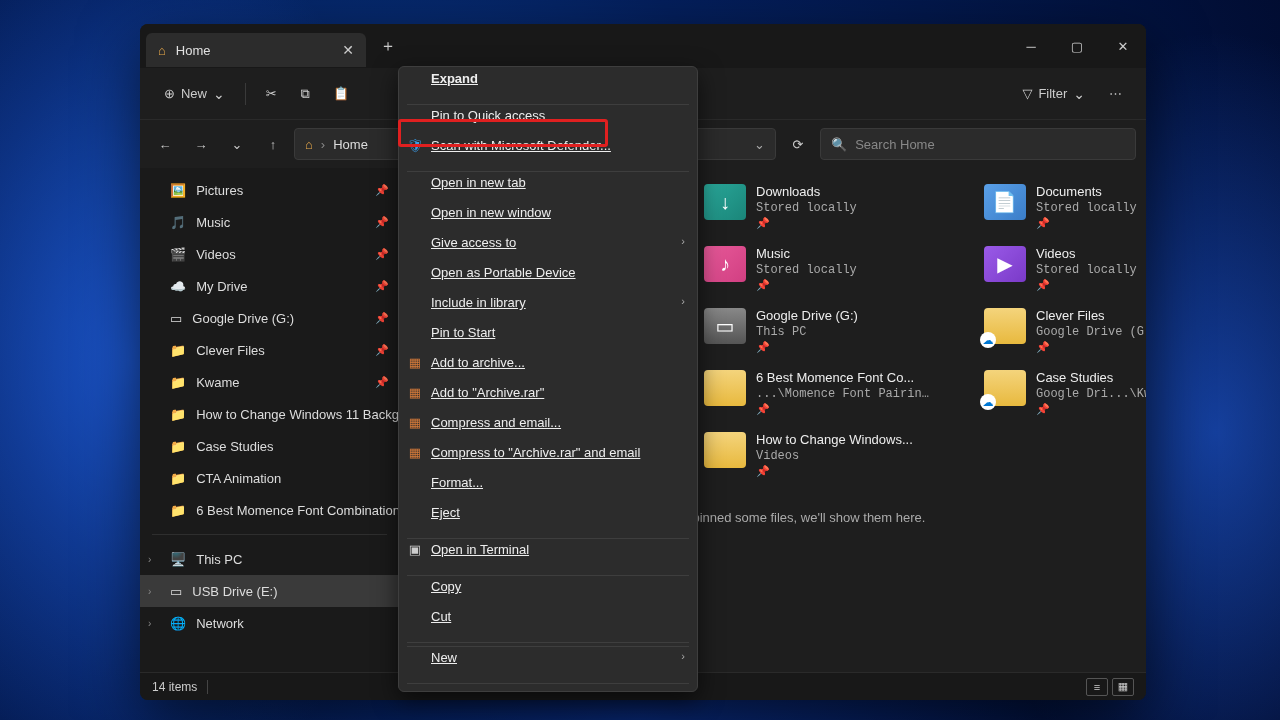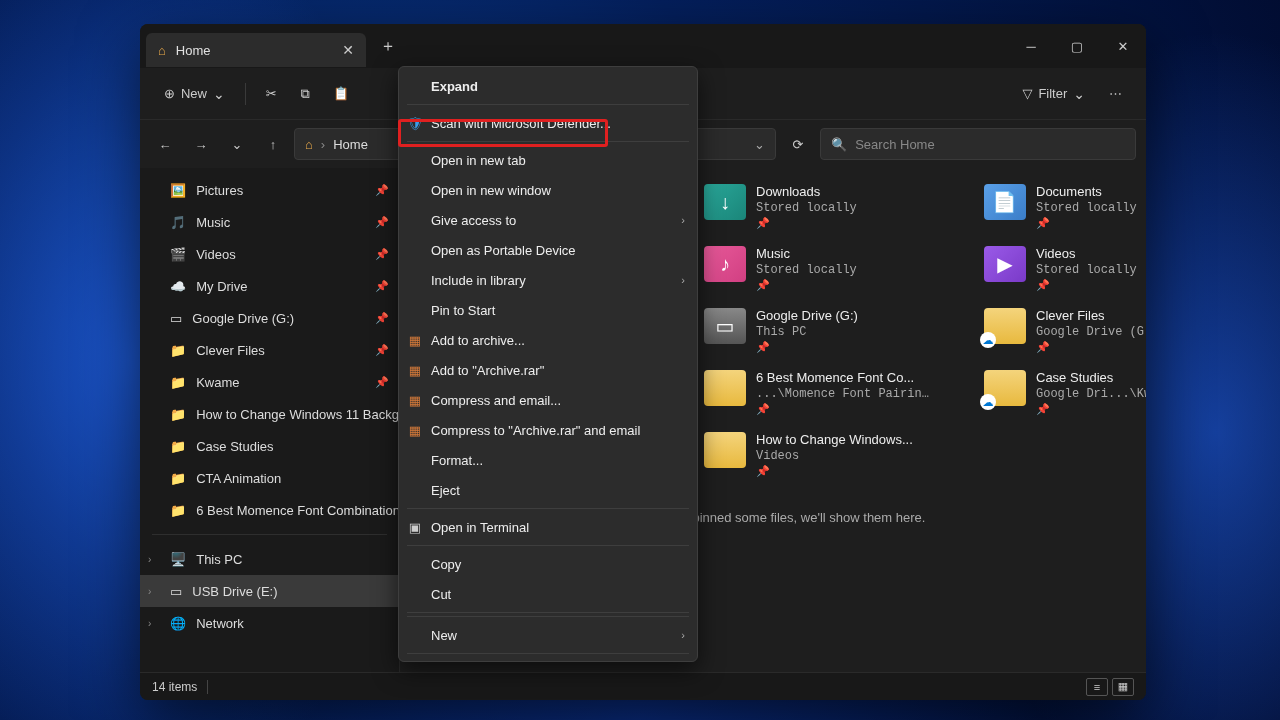--- a/index.html
+++ b/index.html
@@ -88,22 +88,22 @@
 }
 .status-sep { width:1px; height:14px; background:#444; margin:0 10px; }
 .view-toggles { margin-left: auto; display: flex; gap: 4px; }
 .vt { width:22px; height:18px; border:1px solid #555; border-radius:2px; display:flex; align-items:center; justify-content:center; color:#ccc; font-size:11px; cursor:pointer; }
 .ctxmenu {
   position: absolute; left: 398px; top: 66px; width: 300px;
   background: #2c2c2c; border: 1px solid #3e3e3e; border-radius: 6px;
   box-shadow: 0 8px 24px rgba(0,0,0,0.6); z-index: 100; padding: 4px 0;
 }
 .ctx-item {
-  display: flex; align-items: center; height: 30px; padding: 0 14px 0 32px;
-  color: #eee; font-size: 13px; cursor: pointer; position: relative;
+  display: flex; align-items: flex-start; height: 30px; padding: 0 14px 0 32px;
+  color: #eee; font-size: 13px; cursor: pointer; position: relative; text-decoration: underline;
 }
 .ctx-item.bold { font-weight: 600; }
 .ctx-item .cicon { position: absolute; left: 8px; width: 16px; text-align: center; font-size: 13px; }
 .ctx-item .carrow { position: absolute; right: 12px; color: #aaa; font-size: 11px; }
 .ctx-sep { height: 1px; background: #3e3e3e; margin: 3px 8px; }
 .highlight-box {
   position: absolute; left: 398px; top: 119px; width: 210px; height: 28px;
   border: 3px solid #e02020; border-radius: 3px; z-index: 200; pointer-events: none;
 }
 .icon-sm { font-size: 14px; }
@@ -333,20 +333,23 @@
   </div>
 
 </div>
 
 <div class="ctxmenu" id="ctxmenu">
     <div class="ctx-item bold">
       <span>Expand</span>
     </div>
     <div class="ctx-sep"></div>
     <div class="ctx-item">
+      <span>Pin to Quick access</span>
+    </div>
+    <div class="ctx-item">
       <span class="cicon" style="color:#3a9ce8">🛡</span>
       <span>Scan with Microsoft Defender...</span>
     </div>
     <div class="ctx-sep"></div>
     <div class="ctx-item">
       <span>Open in new tab</span>
     </div>
     <div class="ctx-item">
       <span>Open in new window</span>
     </div>

